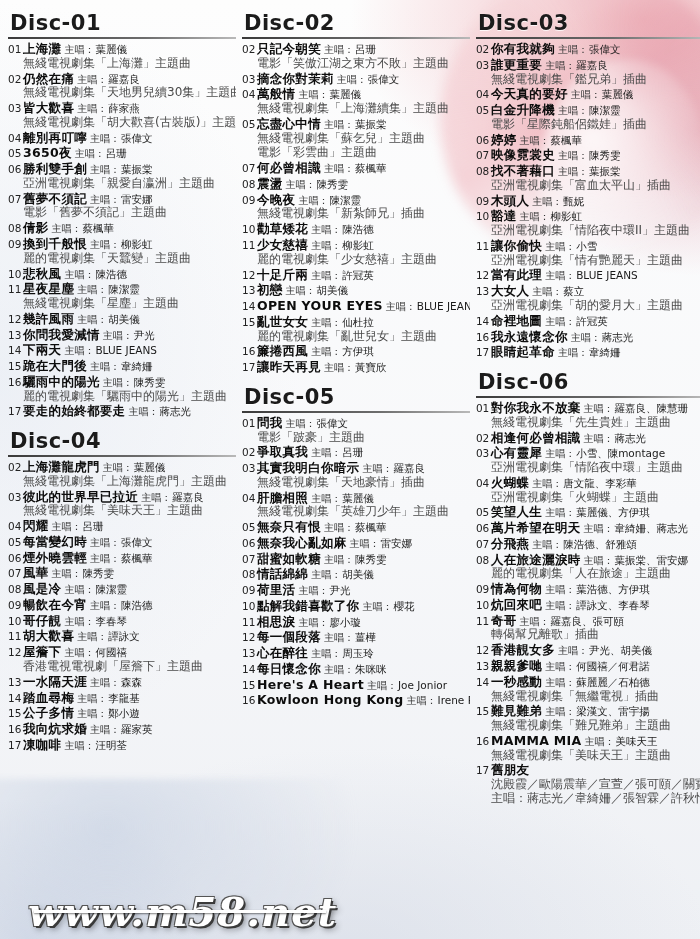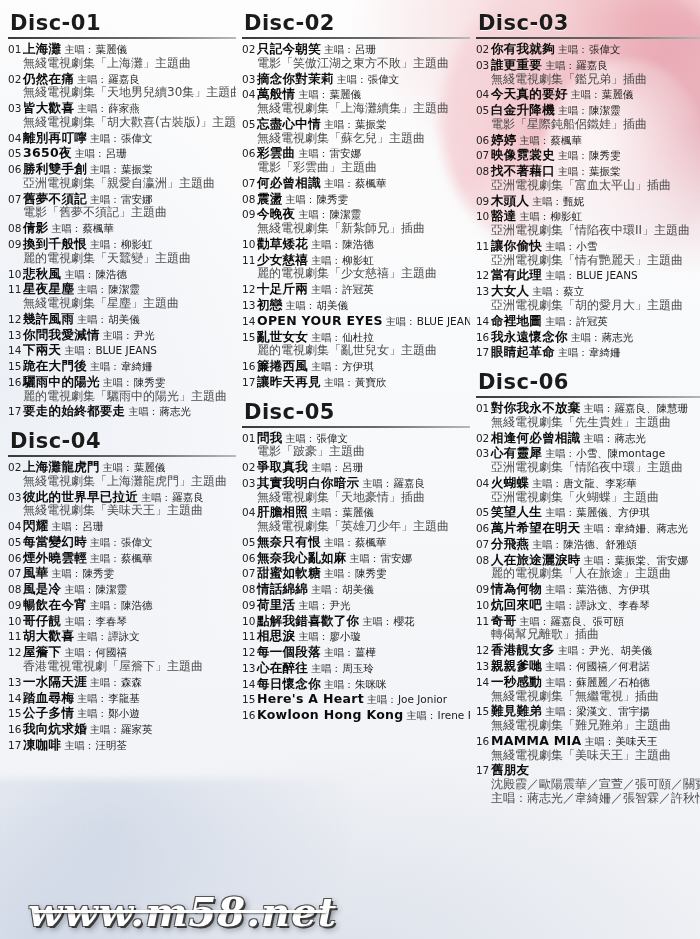--- a/index.html
+++ b/index.html
@@ -296,21 +296,20 @@
             </div>
           <div class="track">
               <div class="track-main"><span class="tno">04</span><span class="ttitle">萬般情</span><span class="tsep">主唱：</span><span class="tartist">葉麗儀</span></div>
               <div class="track-note">無綫電視劇集「上海灘續集」主題曲</div>
             </div>
           <div class="track">
               <div class="track-main"><span class="tno">05</span><span class="ttitle">忘盡心中情</span><span class="tsep">主唱：</span><span class="tartist">葉振棠</span></div>
               <div class="track-note">無綫電視劇集「蘇乞兒」主題曲</div>
             </div>
           <div class="track">
-              <div class="track-main"><span class="tno">06</span><span class="ttitle">彩雲曲</span><span class="tsep">主唱：</span><span class="tartist">雷安娜</span></div>
               <div class="track-note">電影「彩雲曲」主題曲</div>
             </div>
           <div class="track">
               <div class="track-main"><span class="tno">07</span><span class="ttitle">何必曾相識</span><span class="tsep">主唱：</span><span class="tartist">蔡楓華</span></div>
             </div>
           <div class="track">
               <div class="track-main"><span class="tno">08</span><span class="ttitle">震盪</span><span class="tsep">主唱：</span><span class="tartist">陳秀雯</span></div>
             </div>
           <div class="track">
               <div class="track-main"><span class="tno">09</span><span class="ttitle">今晚夜</span><span class="tsep">主唱：</span><span class="tartist">陳潔靈</span></div>

